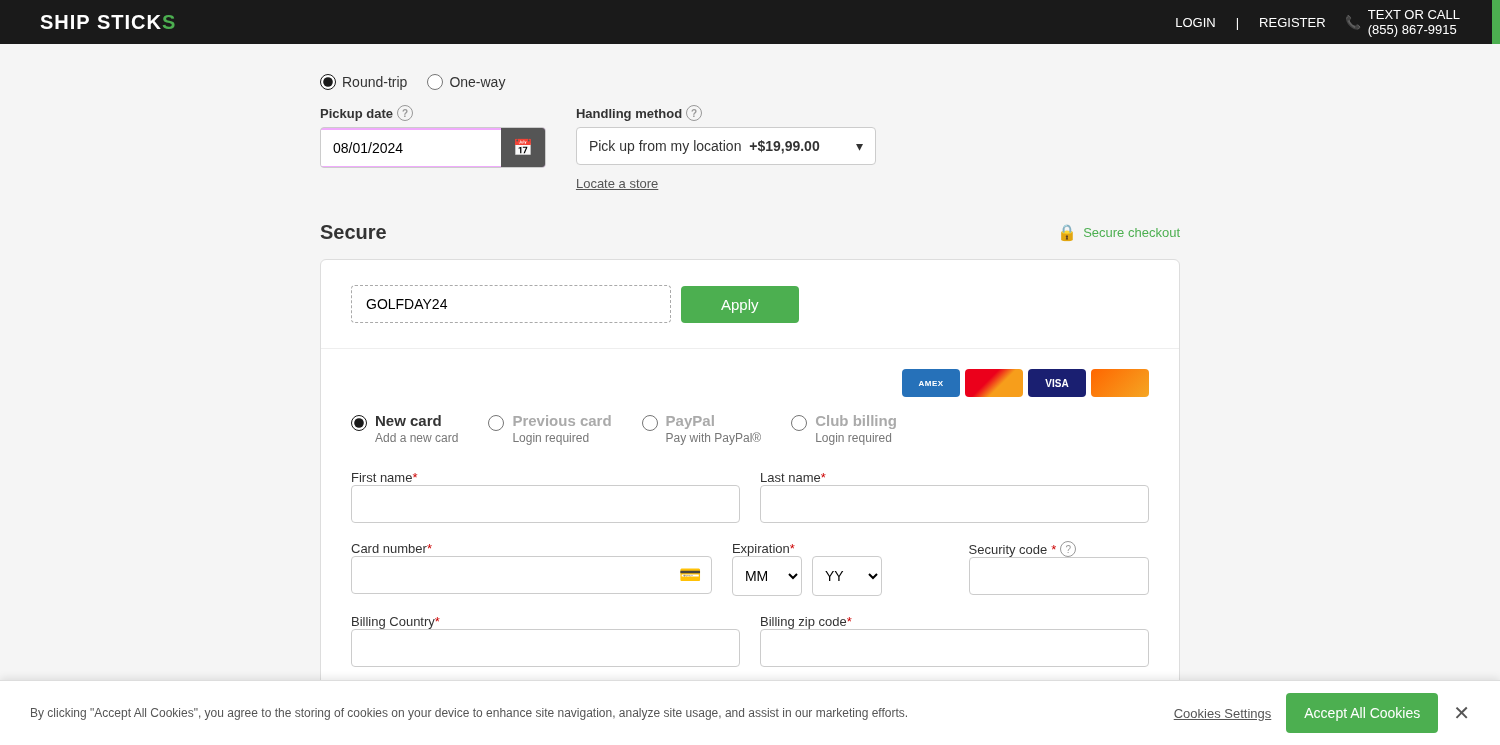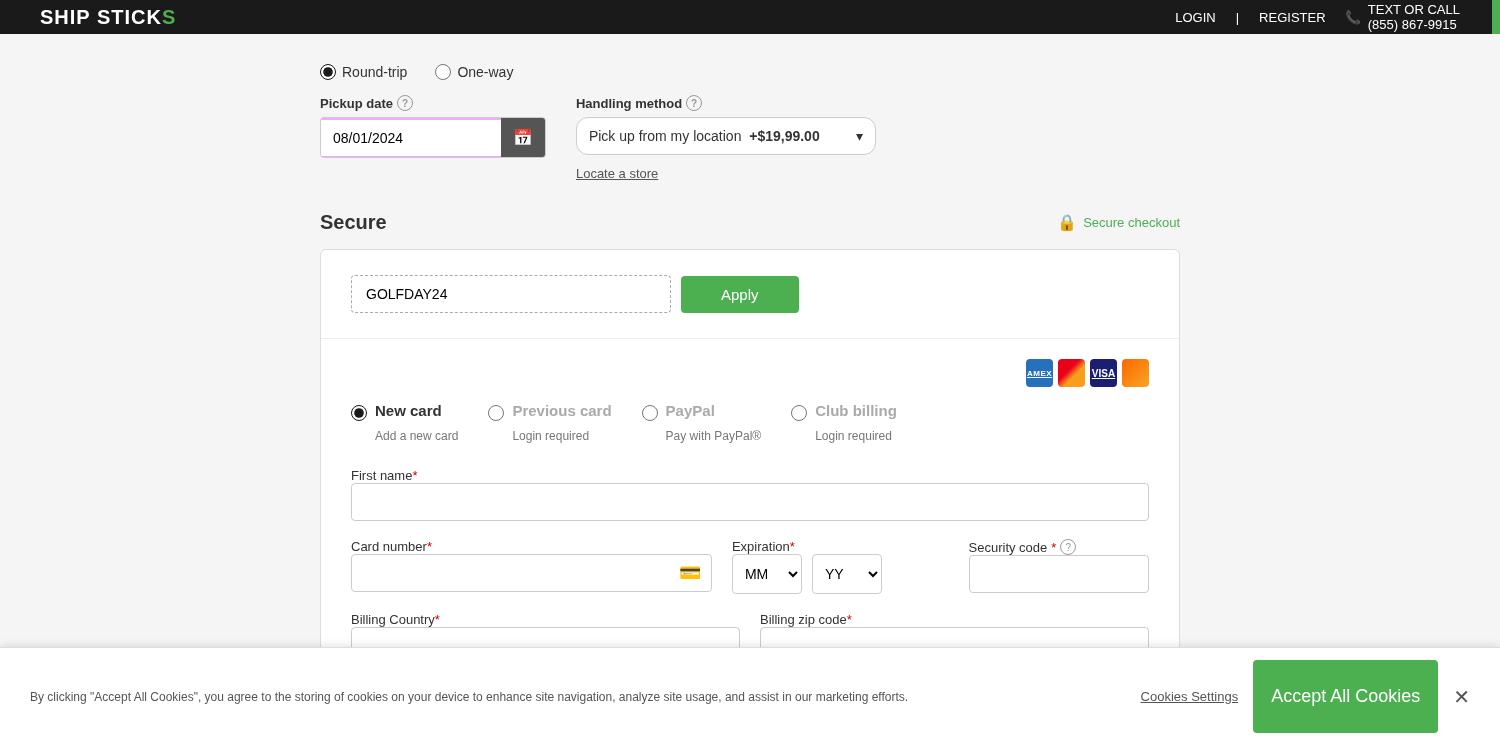--- a/index.html
+++ b/index.html
@@ -5,21 +5,21 @@
     * { box-sizing: border-box; margin: 0; padding: 0; }
     body { font-family: -apple-system, BlinkMacSystemFont, 'Segoe UI', Arial, sans-serif; background: #f5f5f5; font-size: 14px; color: #333; }
 
     
     .header {
       background: #1a1a1a;
       display: flex;
       align-items: center;
       justify-content: space-between;
       padding: 0 40px;
-      height: 34px;
+      height: 44px;
       position: relative;
     }
     .header-logo {
       color: white;
       font-size: 20px;
       font-weight: 700;
       letter-spacing: 1px;
     }
     .header-logo span { color: #4caf50; }
     .header-nav {
@@ -44,21 +44,21 @@
     .main-content {
       max-width: 900px;
       margin: 0 auto;
       padding: 20px 20px 100px;
     }
 
     
     .trip-type {
       display: flex;
       align-items: center;
-      gap: 28px;
+      gap: 20px;
       margin-bottom: 15px;
       margin-top: 10px;
     }
     .trip-type label {
       display: flex;
       align-items: center;
       gap: 6px;
       font-size: 14px;
       font-weight: 500;
       cursor: pointer;
@@ -109,21 +109,21 @@
     .calendar-btn {
       background: #555;
       border: none;
       padding: 10px 12px;
       cursor: pointer;
       color: white;
       font-size: 16px;
     }
     .handling-select {
       border: 1px solid #ccc;
-      border-radius: 12px;
+      border-radius: 4px;
       background: white;
       padding: 10px 12px;
       font-size: 14px;
       min-width: 300px;
       cursor: pointer;
       display: flex;
       align-items: center;
       justify-content: space-between;
     }
     .handling-select span.price { font-weight: 700; }
@@ -209,51 +209,50 @@
       display: flex;
       justify-content: flex-end;
       margin-bottom: 15px;
     }
     .card-icons {
       display: flex;
       gap: 5px;
       align-items: center;
     }
     .card-icon {
-      width: 27px;
+      width: 58px;
       height: 28px;
       border-radius: 4px;
       display: flex;
       align-items: center;
       justify-content: center;
       font-size: 8px;
       font-weight: 700;
       letter-spacing: 0.5px;
       color: white;
-      text-decoration: underline;
     }
     .card-amex { background: #2671b9; }
     .card-mc { background: linear-gradient(135deg, #eb001b 40%, #f79e1b 60%); }
     .card-visa { background: #1a1f71; }
     .card-discover { background: linear-gradient(135deg, #ff6600 0%, #f5a623 100%); }
 
     .payment-options {
       display: flex;
       gap: 30px;
       align-items: flex-start;
       margin-bottom: 25px;
     }
     .payment-option {
       display: flex;
       align-items: flex-start;
       gap: 8px;
       cursor: pointer;
     }
     .payment-option input[type="radio"] { margin-top: 3px; accent-color: #1a1a1a; width: 16px; height: 16px; }
-    .payment-option-label { display: flex; flex-direction: column; gap: 10px; }
+    .payment-option-label { display: flex; flex-direction: column; gap: 2px; }
     .payment-option-name { font-size: 15px; font-weight: 600; }
     .payment-option-sub { font-size: 12px; color: #777; }
 
     
     .form-row {
       display: flex;
       gap: 20px;
       margin-bottom: 18px;
     }
     .form-group { display: flex; flex-direction: column; flex: 1; }
@@ -317,22 +316,22 @@
       color: #555;
       font-size: 13px;
       text-decoration: underline;
       cursor: pointer;
     }
     .accept-cookies-btn {
       background: #4caf50;
       color: white;
       border: none;
       border-radius: 4px;
-      padding: 26px 18px;
-      font-size: 18px;
+      padding: 12px 18px;
+      font-size: 14px;
       font-weight: 500;
       cursor: pointer;
     }
     .cookie-close-btn {
       background: none;
       border: none;
       font-size: 20px;
       color: #555;
       cursor: pointer;
       line-height: 1;
@@ -459,20 +458,26 @@
           </label>
         </div>
 
         <div class="form-row">
           <div class="form-group">
             <label>
               <span>First name</span><span class="required">*</span>
             </label>
             <input class="form-input" type="text" style="">
           </div>
+          <div class="form-group">
+            <label>
+              <span>Last name</span><span class="required">*</span>
+            </label>
+            <input class="form-input" type="text" style="">
+          </div>
         </div>
 
         <div class="form-row">
           <div class="form-group">
             <label>
               <span>Card number</span><span class="required">*</span>
             </label>
             <div class="card-input-wrapper">
               <input class="form-input" type="text" style="">
               <span class="card-input-icon">💳</span>

